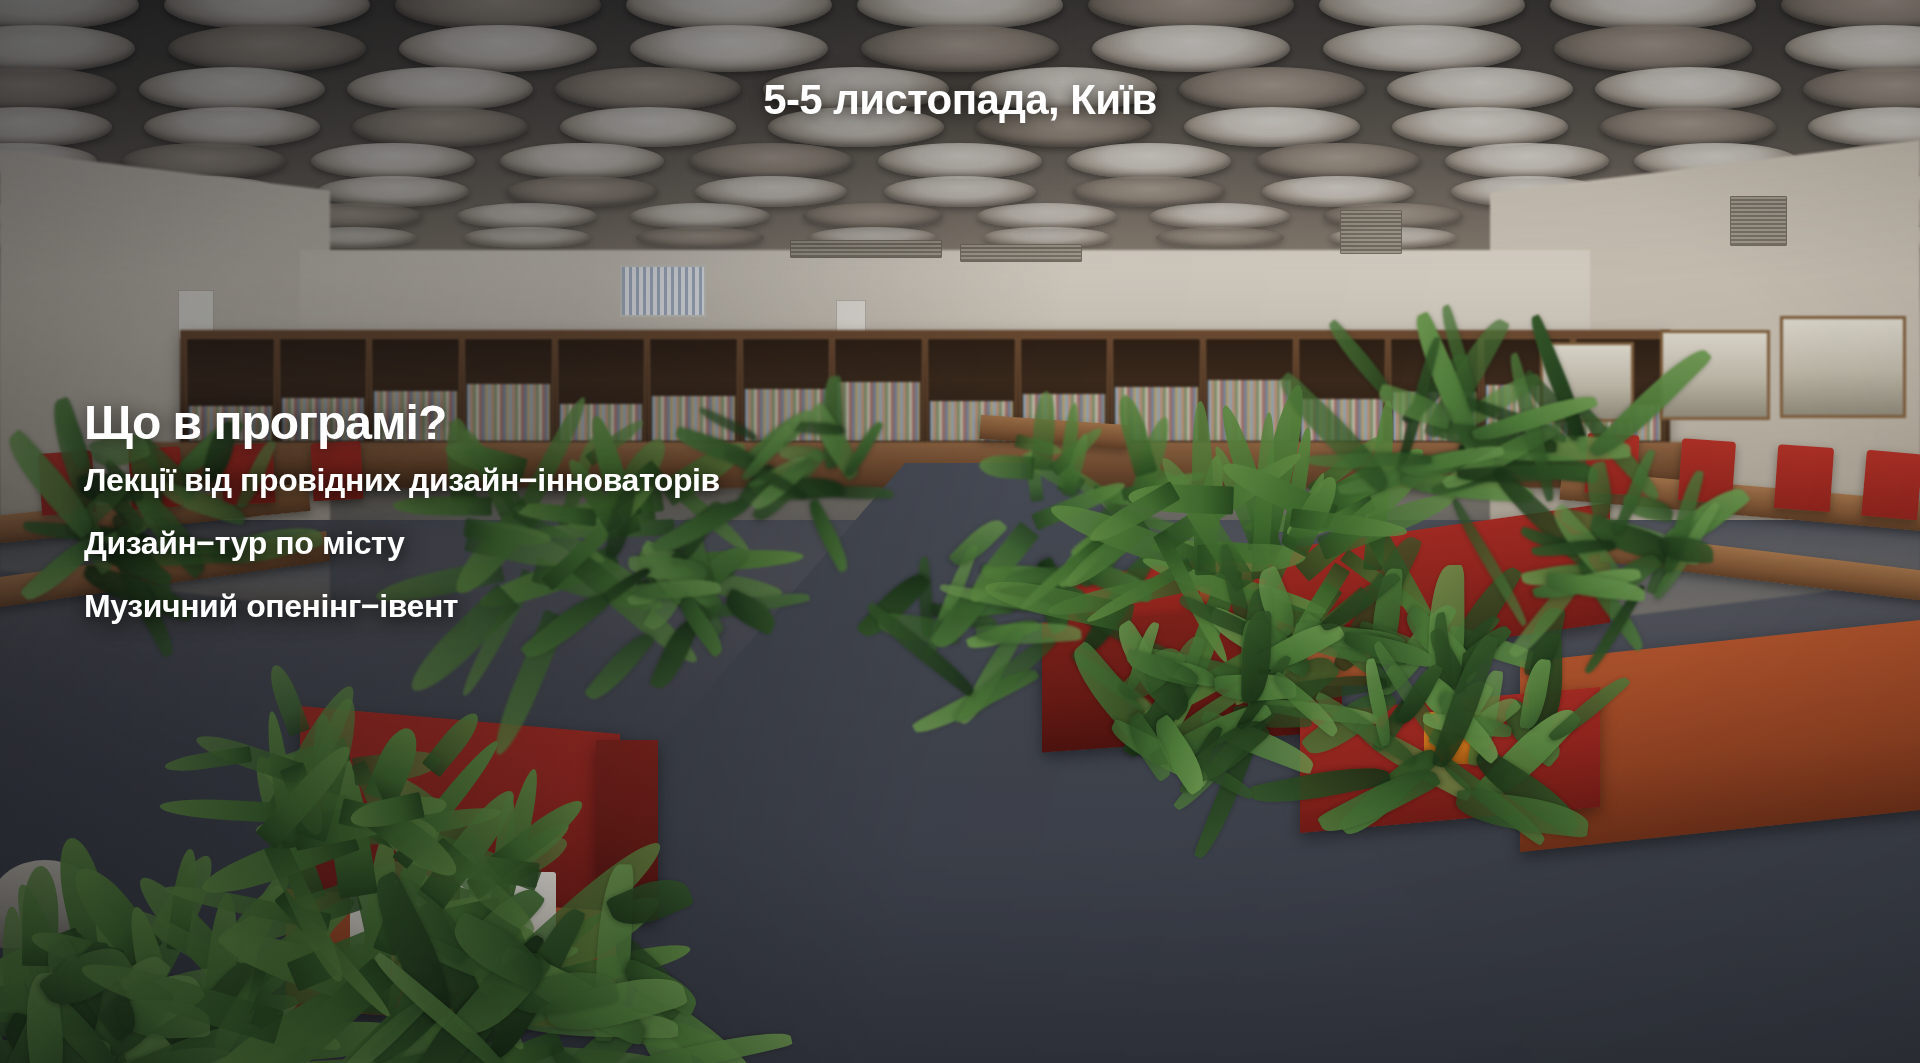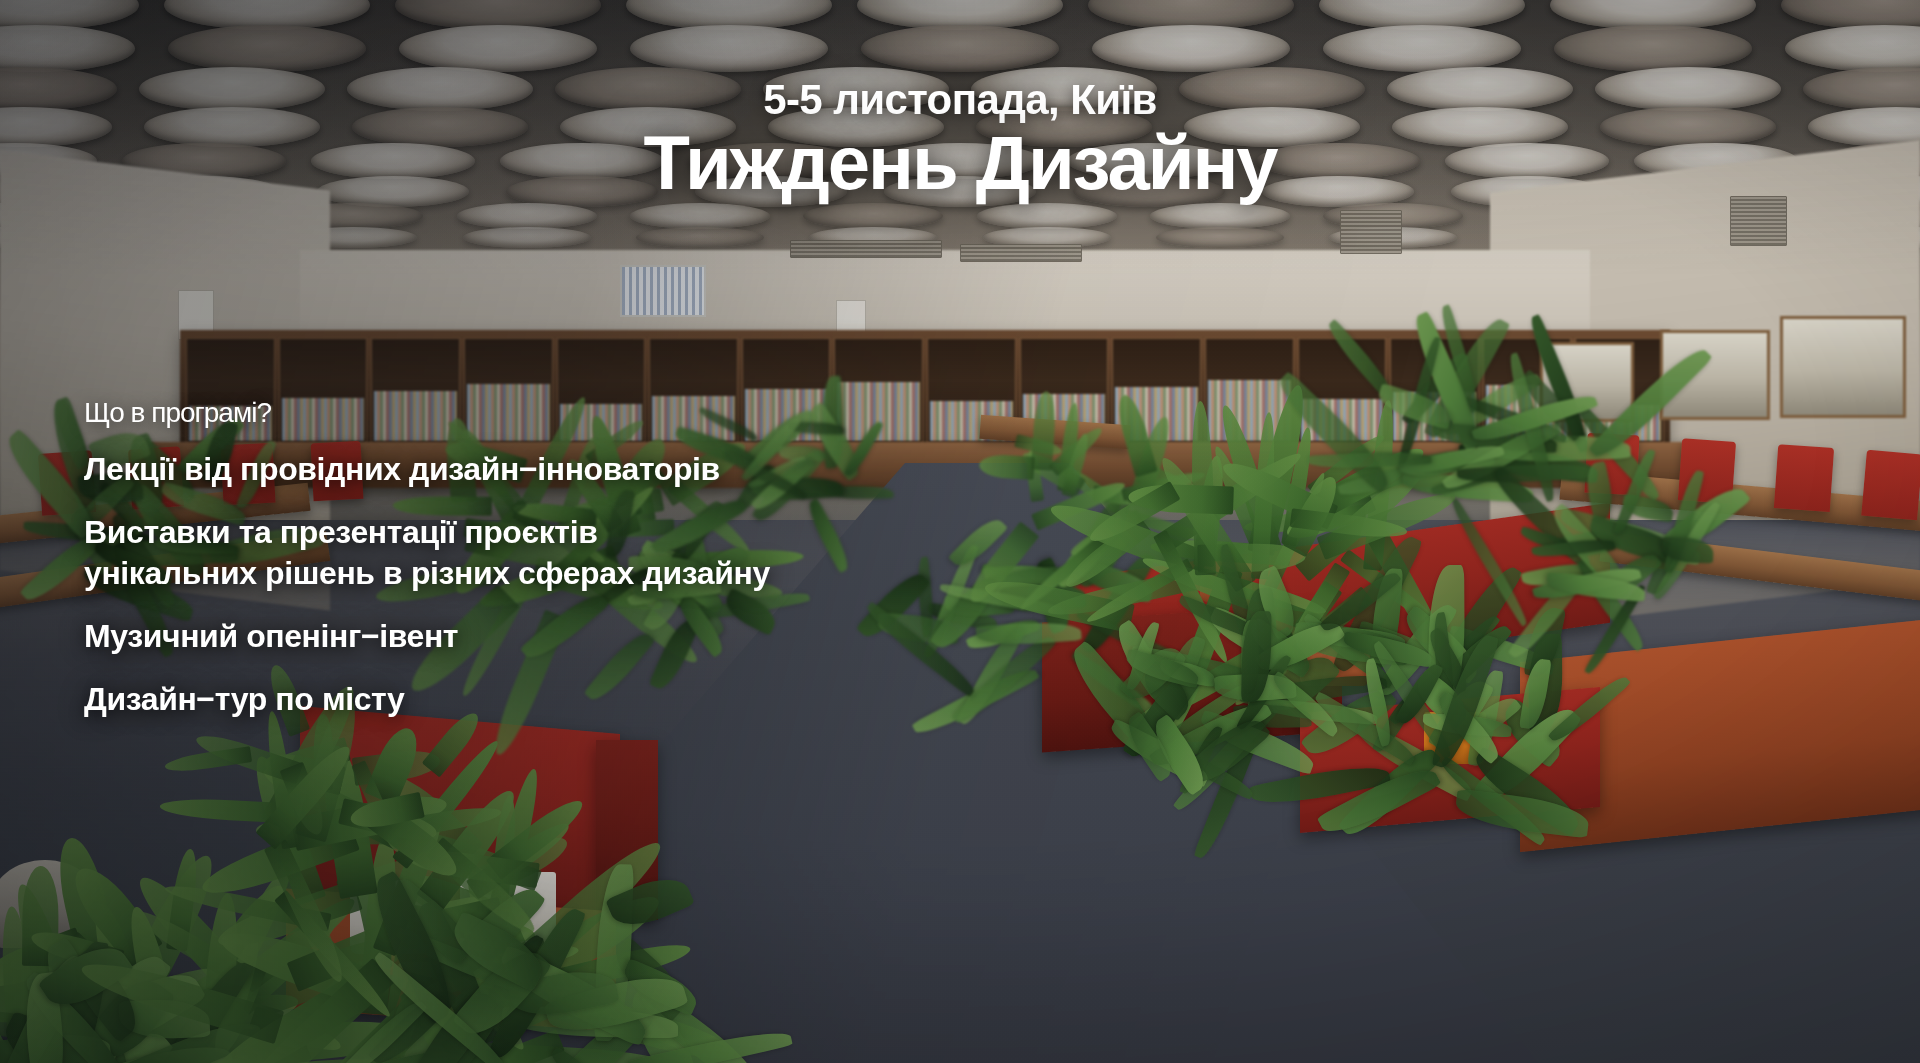--- a/index.html
+++ b/index.html
@@ -207,22 +207,22 @@
     text-shadow: 0 2px 14px rgba(0,0,0,.5), 0 0 40px rgba(0,0,0,.35);
   }
   .event-title {
     font-size: 76px; font-weight: 700; letter-spacing: -2px;
     line-height: 1.02; margin: 0;
     text-shadow: 0 3px 20px rgba(0,0,0,.55), 0 0 60px rgba(0,0,0,.35);
   }
 
   .program { position: absolute; left: 84px; top: 398px; color: #fff; max-width: 940px; }
   .program-heading {
-    font-size: 28px; font-weight: 400; letter-spacing: -1px;
-    margin: 0 0 22px 0; line-height: 1.05;
+    font-size: 48px; font-weight: 700; letter-spacing: -1px;
+    margin: 0 0 12px 0; line-height: 1.05;
     text-shadow: 0 2px 16px rgba(0,0,0,.6);
   }
   .program-list { list-style: none; margin: 0; padding: 0; }
   .program-item {
     font-size: 32px; font-weight: 600; letter-spacing: -.4px;
     line-height: 1.28; margin: 0 0 22px 0;
     text-shadow: 0 2px 14px rgba(0,0,0,.62), 0 0 28px rgba(0,0,0,.4);
     white-space: pre-line;
   }
   .program-item:last-child { margin-bottom: 0; }
@@ -963,28 +963,25 @@
       </div>
 
     <div class="vignette"></div>
     <div class="text-scrim"></div>
   </div>
 
   <div class="overlay">
 
     <div class="header-block">
       <p class="eventdate">5-5 листопада, Київ</p>
-      <h1 class="event-title">Тиждень Дизайну</h1>
     </div>
 
     <div class="program">
       <h2 class="program-heading">Що в програмі?</h2>
       <ul class="program-list" id="programList">
           <li class="program-item">Лекції від провідних дизайн−інноваторів</li>
-          <li class="program-item">Виставки та презентації проєктів
-унікальних рішень в різних сферах дизайну</li>
+          <li class="program-item">Дизайн−тур по місту</li>
           <li class="program-item">Музичний опенінг−івент</li>
-          <li class="program-item">Дизайн−тур по місту</li>
         </ul>
     </div>
 
   </div>
 </div>
 
 </body></html>

